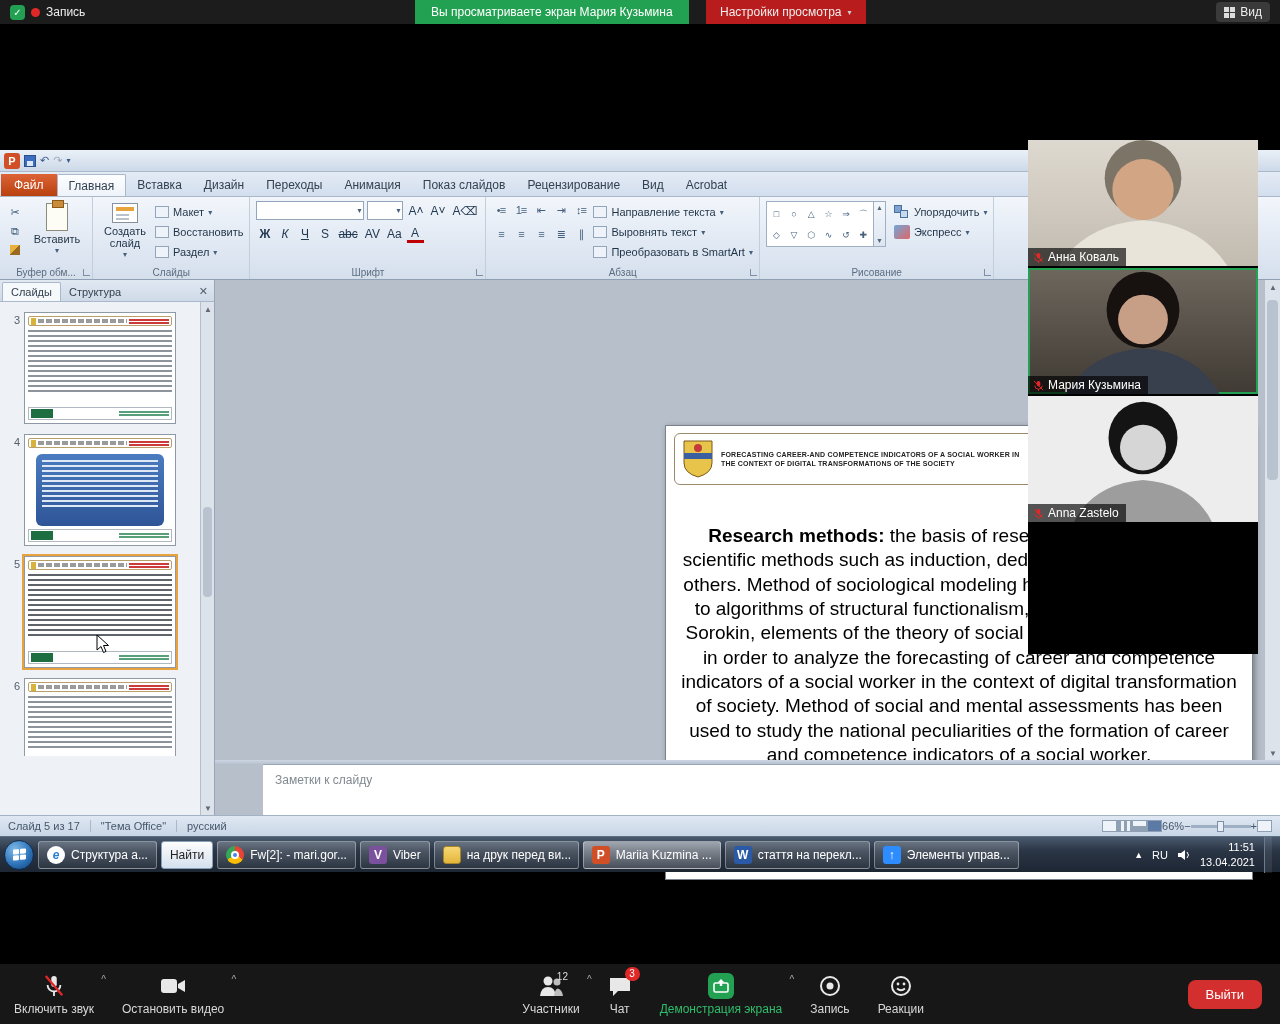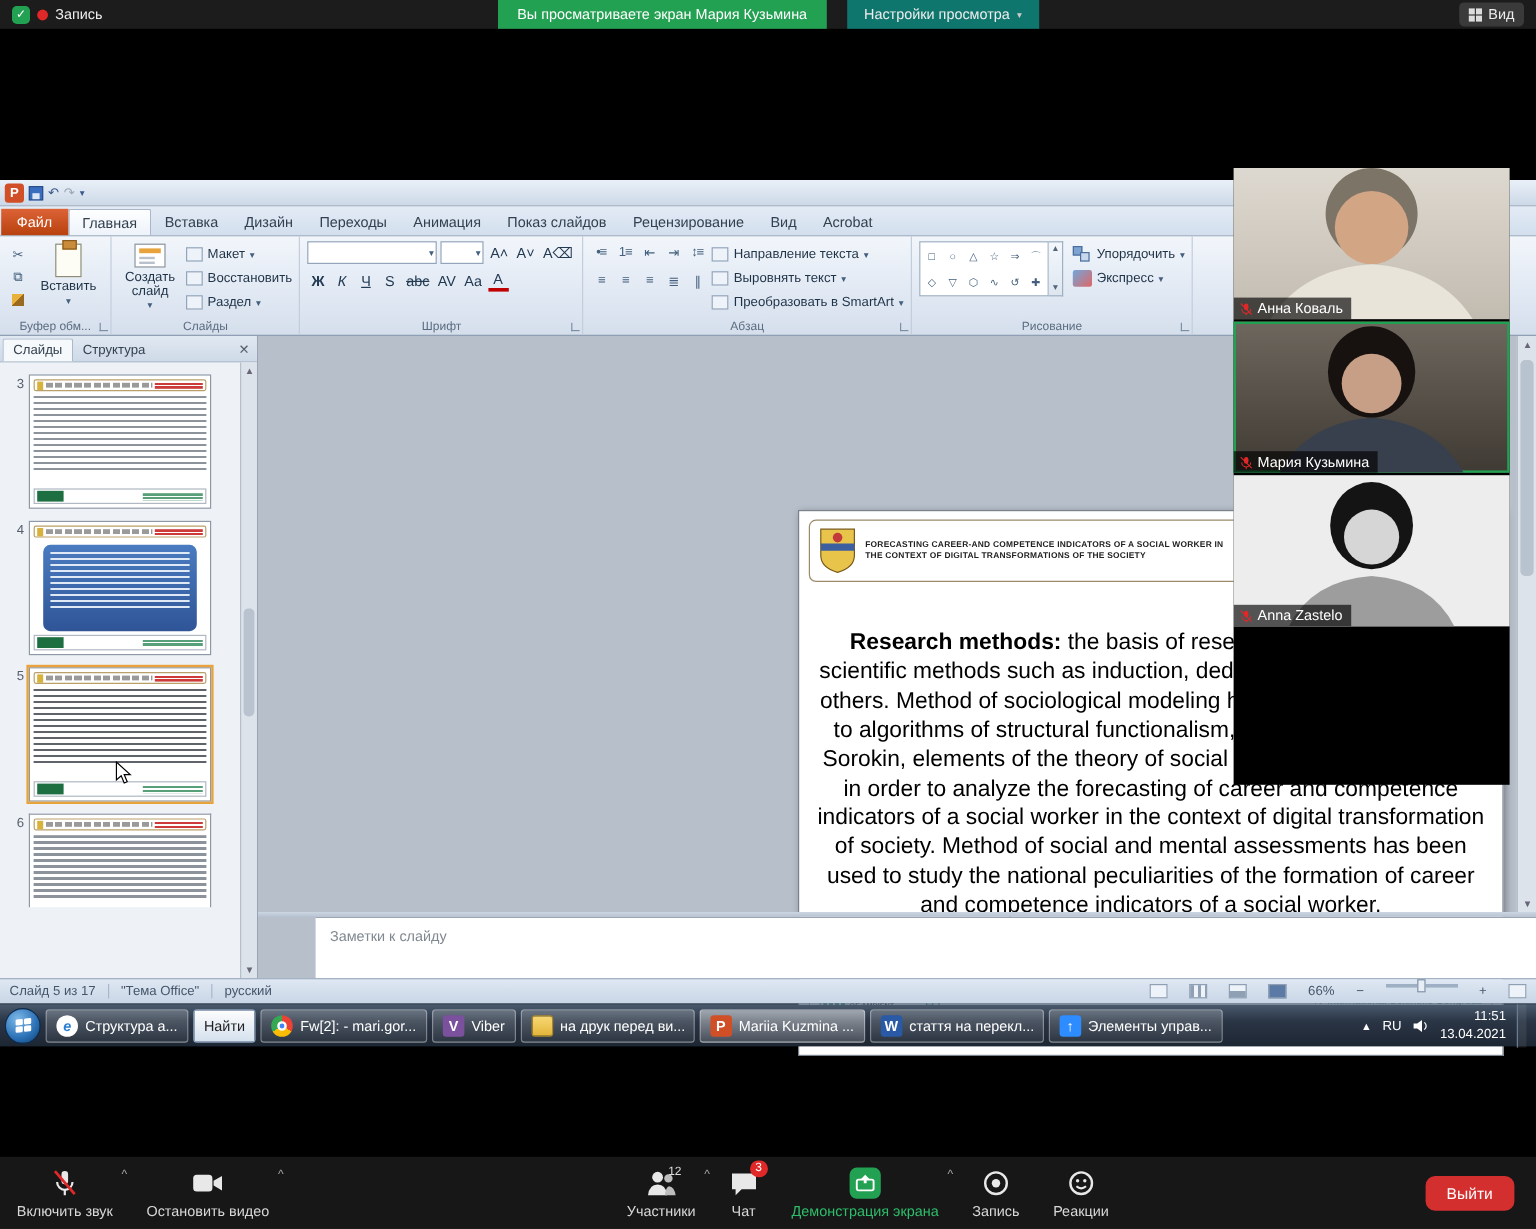--- a/index.html
+++ b/index.html
@@ -5,21 +5,21 @@
   * { margin:0; padding:0; box-sizing:border-box; }
   html,body { width:1280px; height:1024px; }
   body { position:relative; background:#000; font-family:"Liberation Sans", sans-serif; overflow:hidden; }
 
   
   .topbar { position:absolute; left:0; top:0; width:1280px; height:24px; background:#1c1c1c; display:flex; align-items:center; z-index:60; color:#eee; font-size:12px; }
   .rec-wrap { display:flex; align-items:center; gap:6px; padding-left:10px; }
   .shield { width:15px; height:15px; background:#23a152; border-radius:4px; color:#fff; font-size:10px; display:flex; align-items:center; justify-content:center; }
   .recdot { width:9px; height:9px; border-radius:50%; background:#e02828; }
   .view-banner { position:absolute; left:415px; top:0; height:24px; background:#23a152; color:#fff; display:flex; align-items:center; padding:12px 16px; font-size:12px; }
-  .view-settings { position:absolute; left:706px; top:0; height:24px; background:#0f766e; color:#eee; display:flex; align-items:center; gap:6px; padding:0 14px; font-size:12px; }
+  .view-settings { position:absolute; left:706px; top:0; height:24px; background:#b91c1c; color:#eee; display:flex; align-items:center; gap:6px; padding:0 14px; font-size:12px; }
   .view-btn { position:absolute; right:10px; top:2px; height:20px; background:#3a3a3a; border-radius:4px; color:#eee; display:flex; align-items:center; gap:5px; padding:0 8px; font-size:12px; }
   .grid-ic { display:grid; grid-template-columns:5px 5px; grid-gap:1px; }
   .grid-ic i { width:5px; height:5px; background:#ddd; display:block; }
 
   
   .ppt { position:absolute; left:0; top:150px; width:1280px; height:686px; background:#b7bfca; z-index:10; font-size:12px; color:#333; }
   .titlebar { position:absolute; left:0; top:0; width:100%; height:22px; background:linear-gradient(#e9f0f8,#cdd9e8); border-bottom:1px solid #aab8ca; display:flex; align-items:center; }
   .qat { display:flex; align-items:center; gap:4px; padding-left:4px; }
   .plogo { width:16px; height:16px; background:#d04f27; border-radius:3px; color:#fff; font-weight:bold; font-size:11px; display:flex; align-items:center; justify-content:center; }
   .qicon { font-size:11px; color:#3a5a8c; }
@@ -111,21 +111,21 @@
   .sl-fright { margin-left:auto; text-align:right; color:#1d6f42; line-height:1.4; }
   .sl-fright .l1 { font-size:9px; text-decoration:underline; }
   .sl-fright .l2 { font-size:9px; font-weight:bold; text-decoration:underline; }
   .sl-fright .l3 { font-size:8px; }
 
   .splitter { position:absolute; left:215px; top:610px; width:1065px; height:4px; background:linear-gradient(#cdd6e2,#b7c2d1); }
   .notes { position:absolute; left:215px; top:614px; width:1065px; height:51px; background:#fff; border-top:1px solid #99a5b4; padding:8px 12px; font-size:12px; color:#808890;margin-left:48px; }
 
   .statusbar { position:absolute; left:0; top:665px; width:100%; height:21px; background:linear-gradient(#dfe8f3,#c9d6e6); border-top:1px solid #a3b2c4; display:flex; align-items:center; font-size:11px; color:#45566a; padding:0 8px; gap:10px; }
   .sbsep { width:1px; height:12px; background:#a9b7c9; }
-  .sb-right { margin-left:auto; display:flex; gap:18px; }
+  .sb-right { margin-left:auto; display:flex; align-items:center; gap:0; }
   .viewic { width:15px; height:12px; background:#eef3f9; border:1px solid #8fa0b5; }
   .viewic.v2 { background:repeating-linear-gradient(90deg,#8fa0b5 0 3px,#eef3f9 3px 6px); }
   .viewic.v3 { background:linear-gradient(#eef3f9 50%,#8fa0b5 50%); }
   .viewic.v4 { background:#5b7aa5; }
   .ztrack { width:60px; height:3px; background:#9fb0c4; position:relative; }
   .zthumb { position:absolute; left:26px; top:-4px; width:7px; height:11px; background:#e8eef6; border:1px solid #7e90a8; }
 
   
   .taskbar { position:absolute; left:0; top:836px; width:1280px; height:36px; background:linear-gradient(#4a5a6e,#2a3545 40%,#1d2633); border-top:1px solid #5d6f85; display:flex; align-items:center; gap:4px; padding:0 4px; z-index:40; }
   .orb { width:30px; height:30px; border-radius:50%; background:radial-gradient(circle at 35% 30%, #7db9e8, #2a6fb5 60%, #123d6b); border:1px solid #0e2c4e; display:flex; align-items:center; justify-content:center; }

